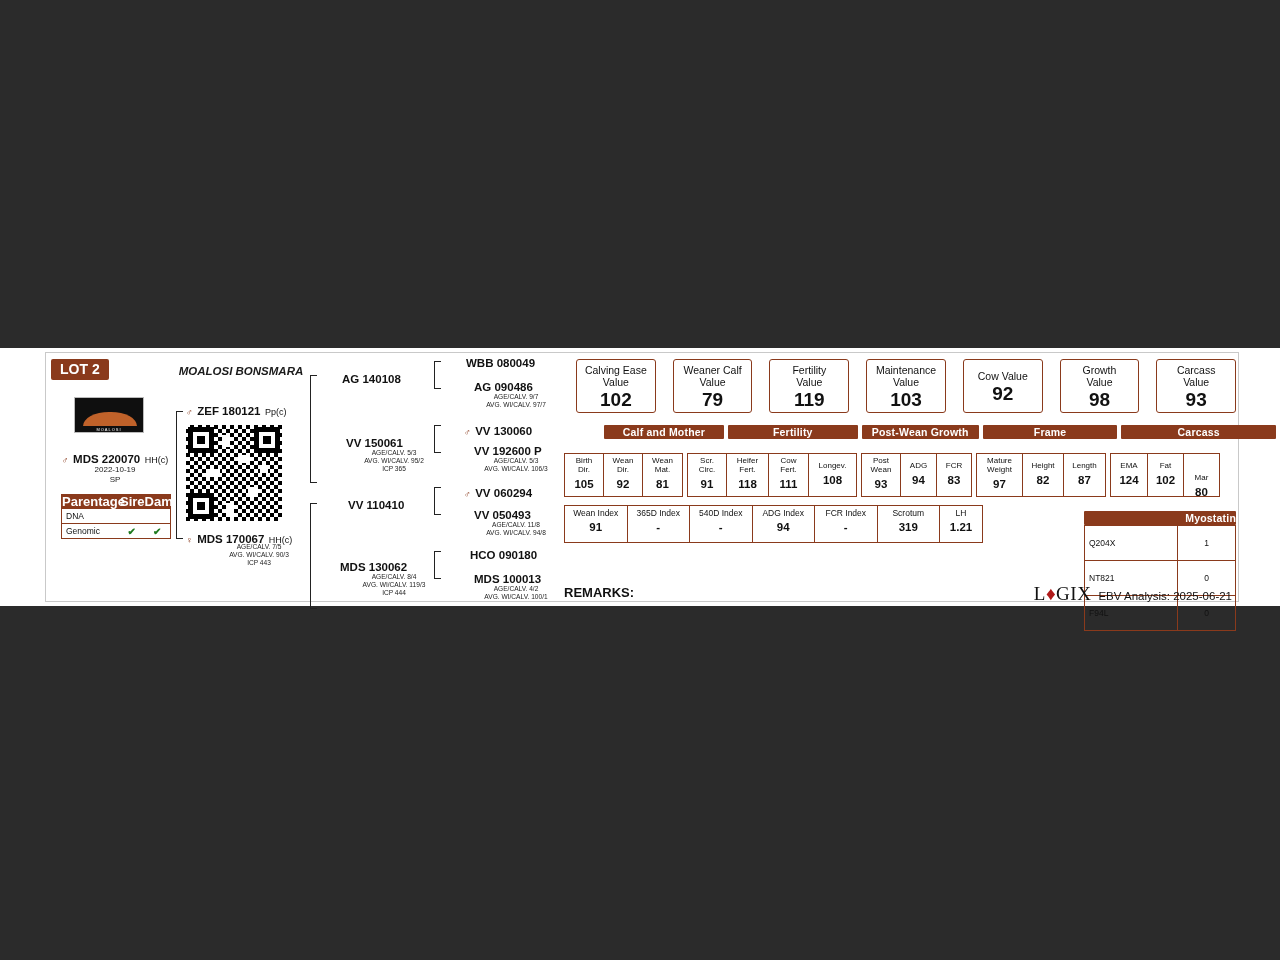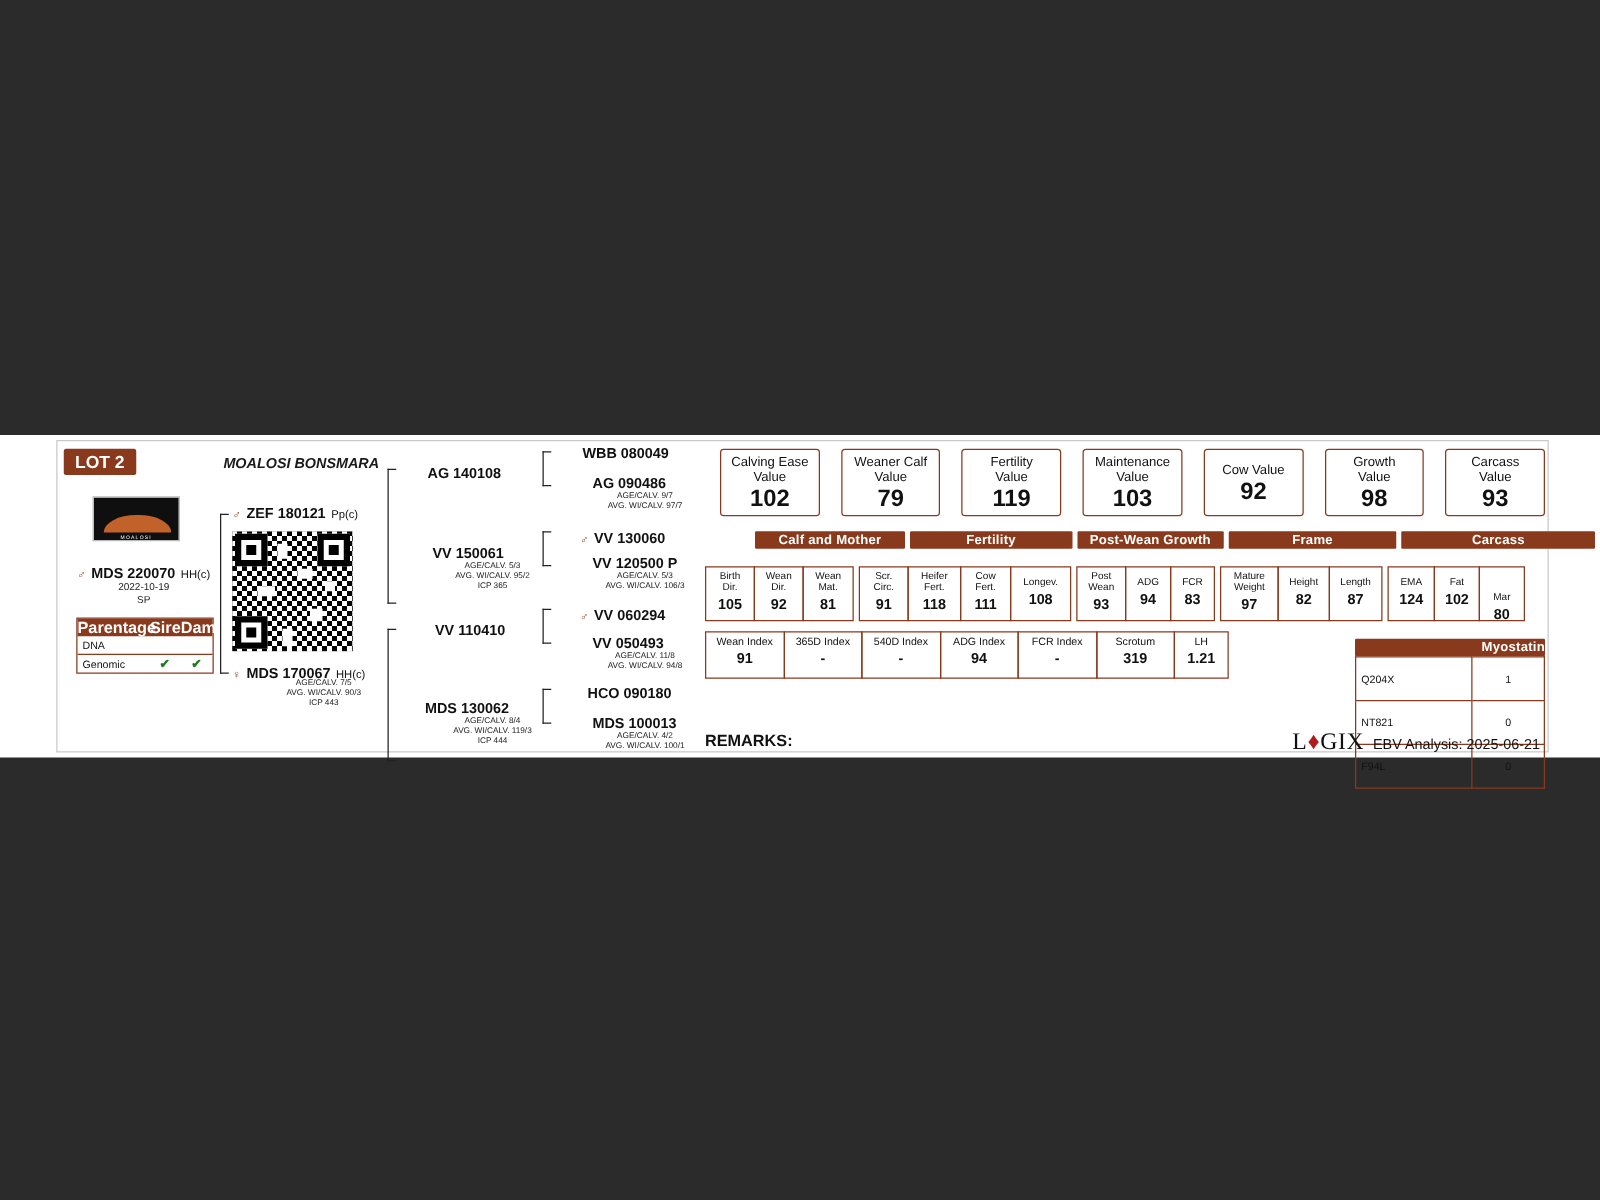--- a/index.html
+++ b/index.html
@@ -297,21 +297,21 @@
 
     <div class="ped-name" style="left:420px; top:4px;">WBB 080049</div>
     <div class="ped-name" style="left:428px; top:28px;">AG 090486</div>
     <div class="ped-meta" style="left:410px; top:40px; width:120px; white-space:pre-line;">AGE/CALV. 9/7
 AVG. WI/CALV. 97/7</div>
 
     <div style="position:absolute; left:418px; top:68px;">
       <span class="dot-ico">♂</span>
       <span class="tagid">VV 130060</span>
     </div>
-    <div class="ped-name" style="left:428px; top:92px;">VV 120500 P</div>
+    <div class="ped-name" style="left:428px; top:92px;">VV 192600 P</div>
     <div class="ped-meta" style="left:410px; top:104px; width:120px; white-space:pre-line;">AGE/CALV. 5/3
 AVG. WI/CALV. 106/3</div>
 
     <div style="position:absolute; left:418px; top:130px;">
       <span class="dot-ico">♂</span>
       <span class="tagid">VV 060294</span>
     </div>
     <div class="ped-name" style="left:428px; top:156px;">VV 050493</div>
     <div class="ped-meta" style="left:410px; top:168px; width:120px; white-space:pre-line;">AGE/CALV. 11/8
 AVG. WI/CALV. 94/8</div>

